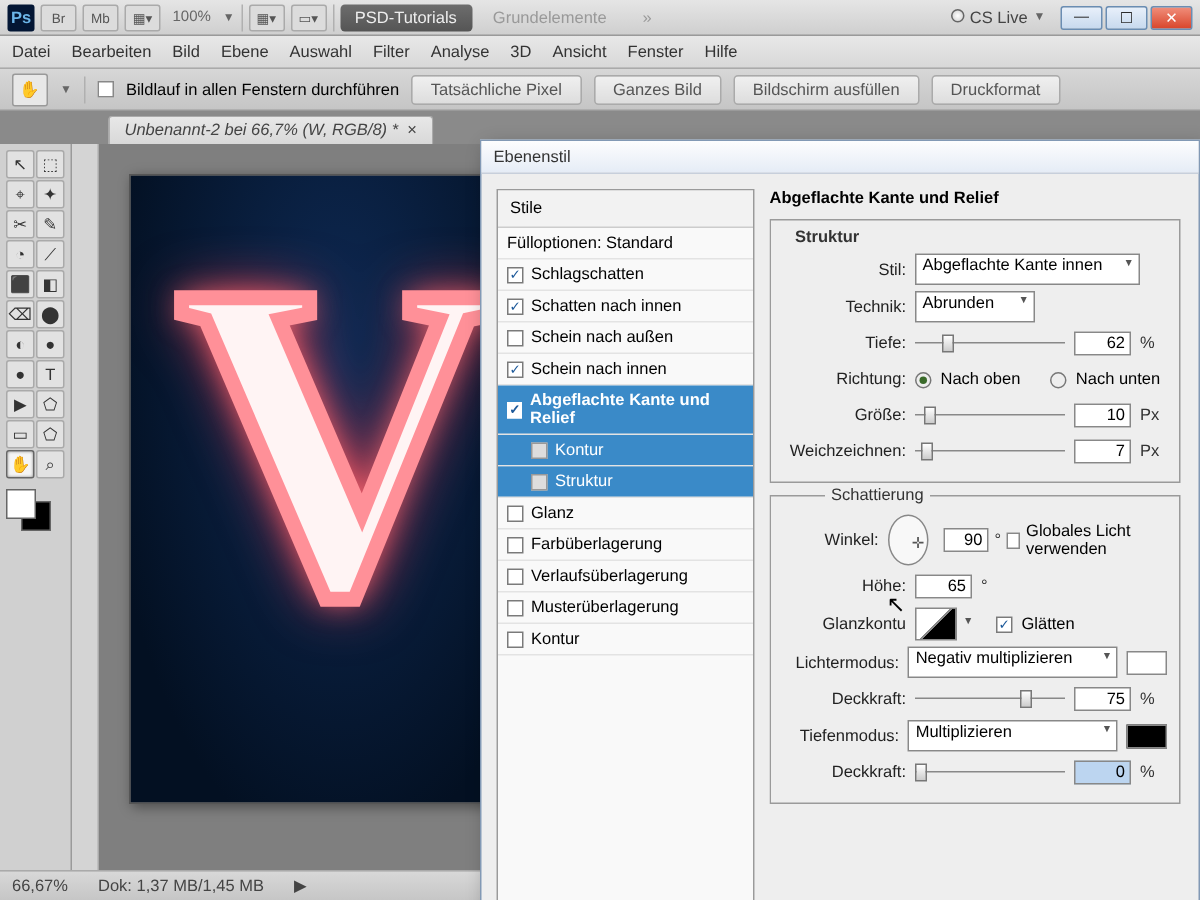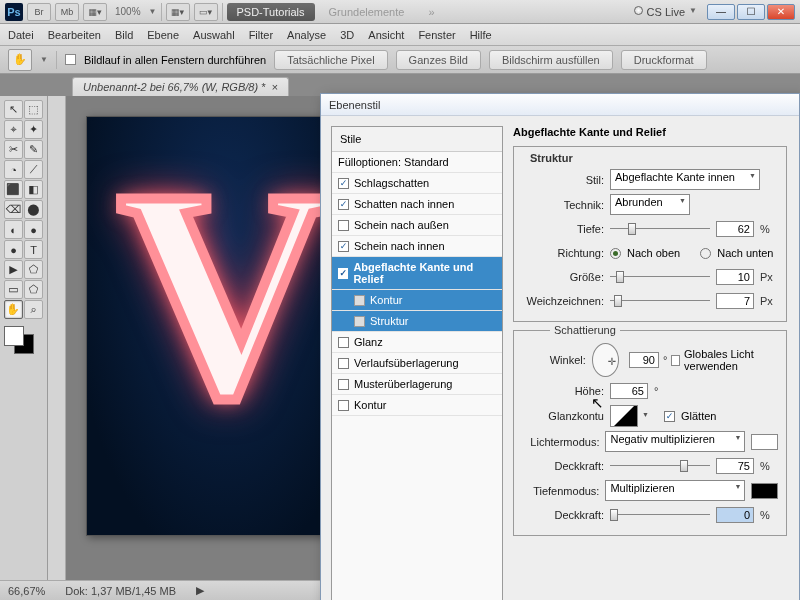--- a/index.html
+++ b/index.html
@@ -225,20 +225,24 @@
           <div class="style-row sel sub">
             <span class="patch"></span>
             <span>Struktur</span>
           </div>
           <div class="style-row">
             <span class="cb"></span>
             <span>Glanz</span>
           </div>
           <div class="style-row">
             <span class="cb"></span>
+            <span>Farbüberlagerung</span>
+          </div>
+          <div class="style-row">
+            <span class="cb"></span>
             <span>Verlaufsüberlagerung</span>
           </div>
           <div class="style-row">
             <span class="cb"></span>
             <span>Musterüberlagerung</span>
           </div>
           <div class="style-row">
             <span class="cb"></span>
             <span>Kontur</span>
           </div>

